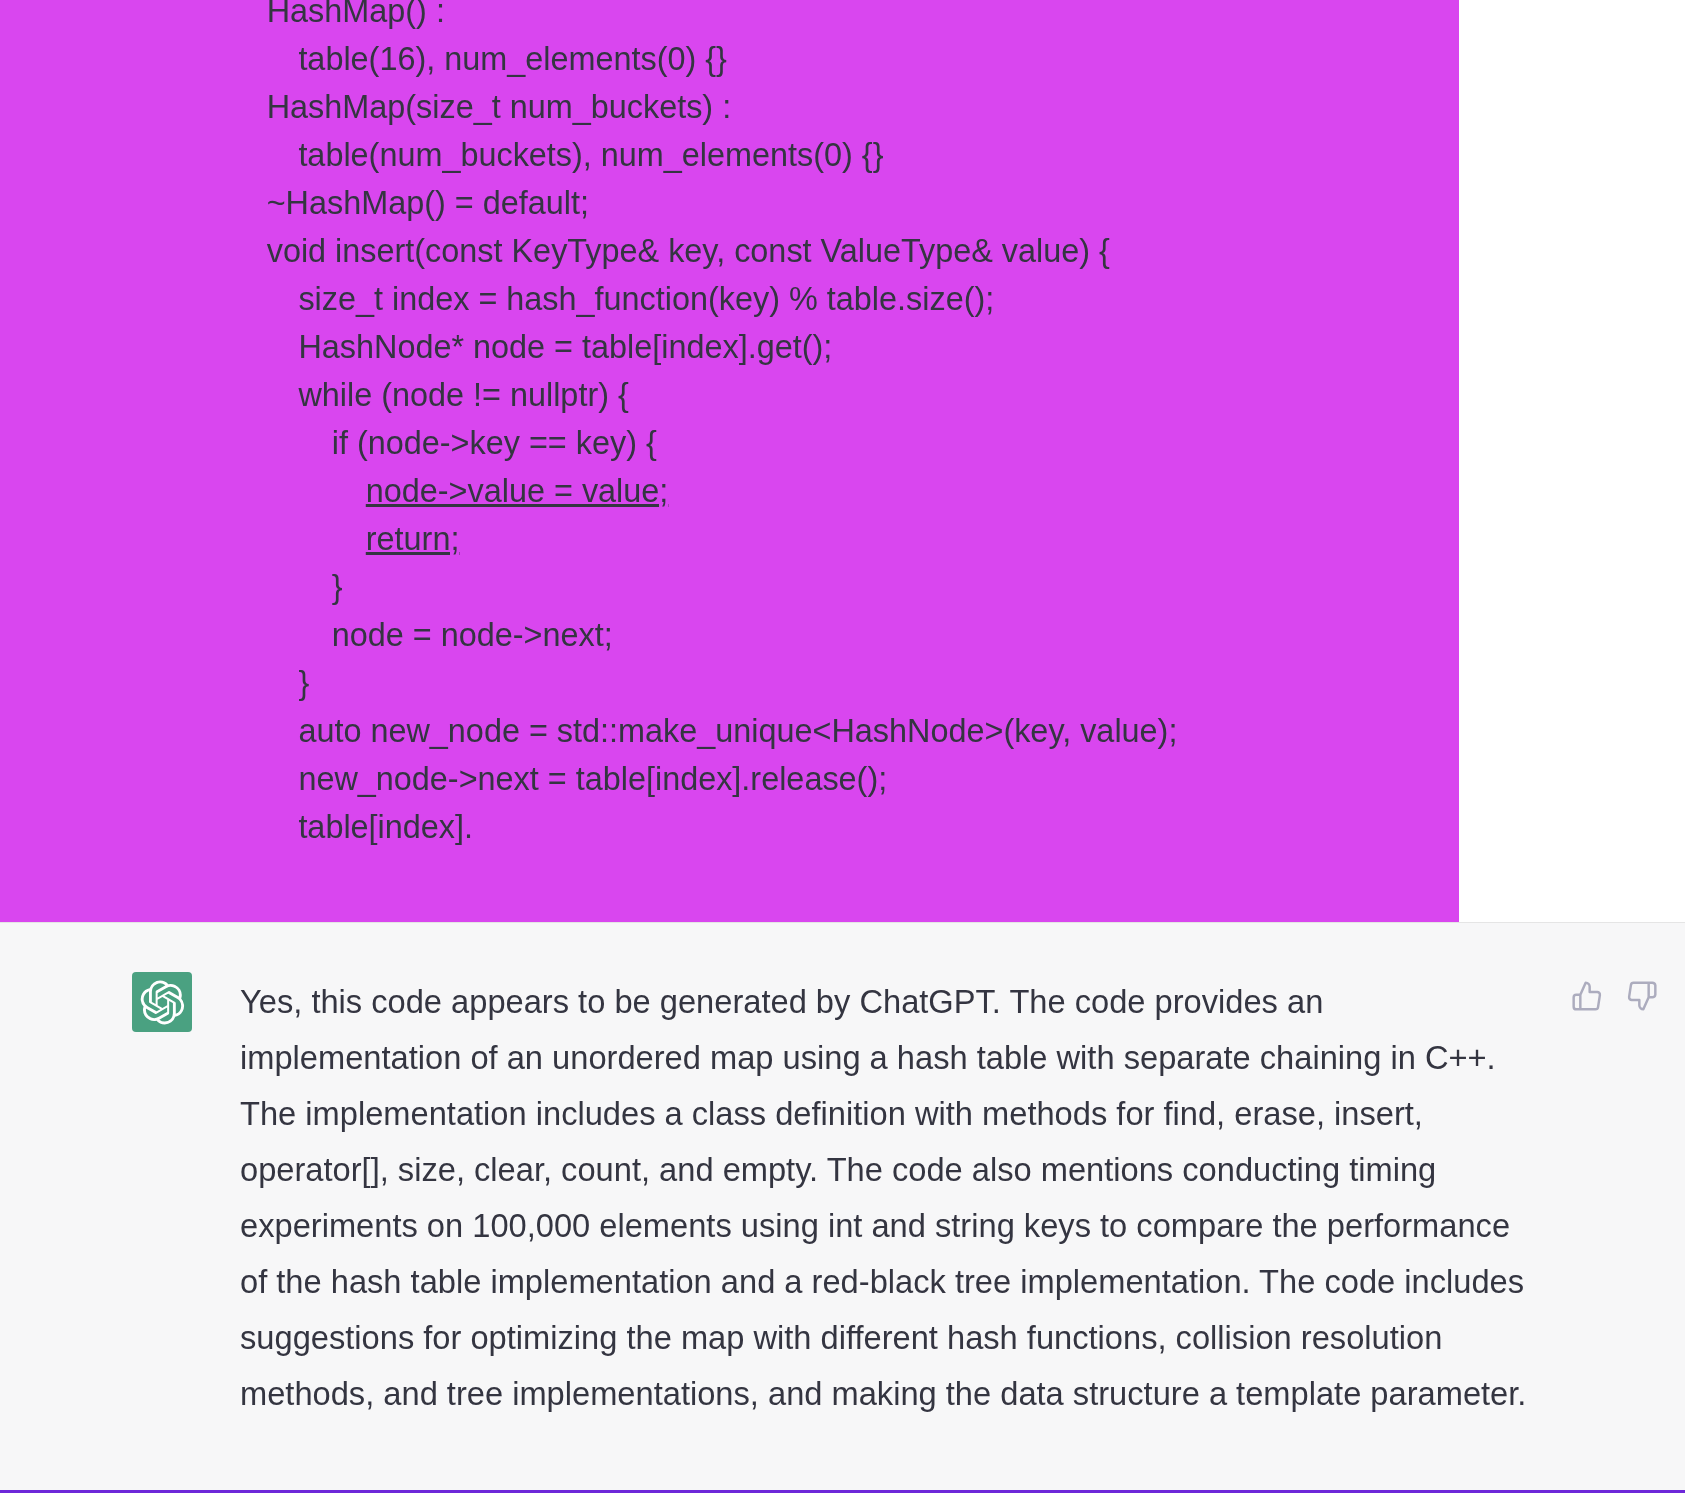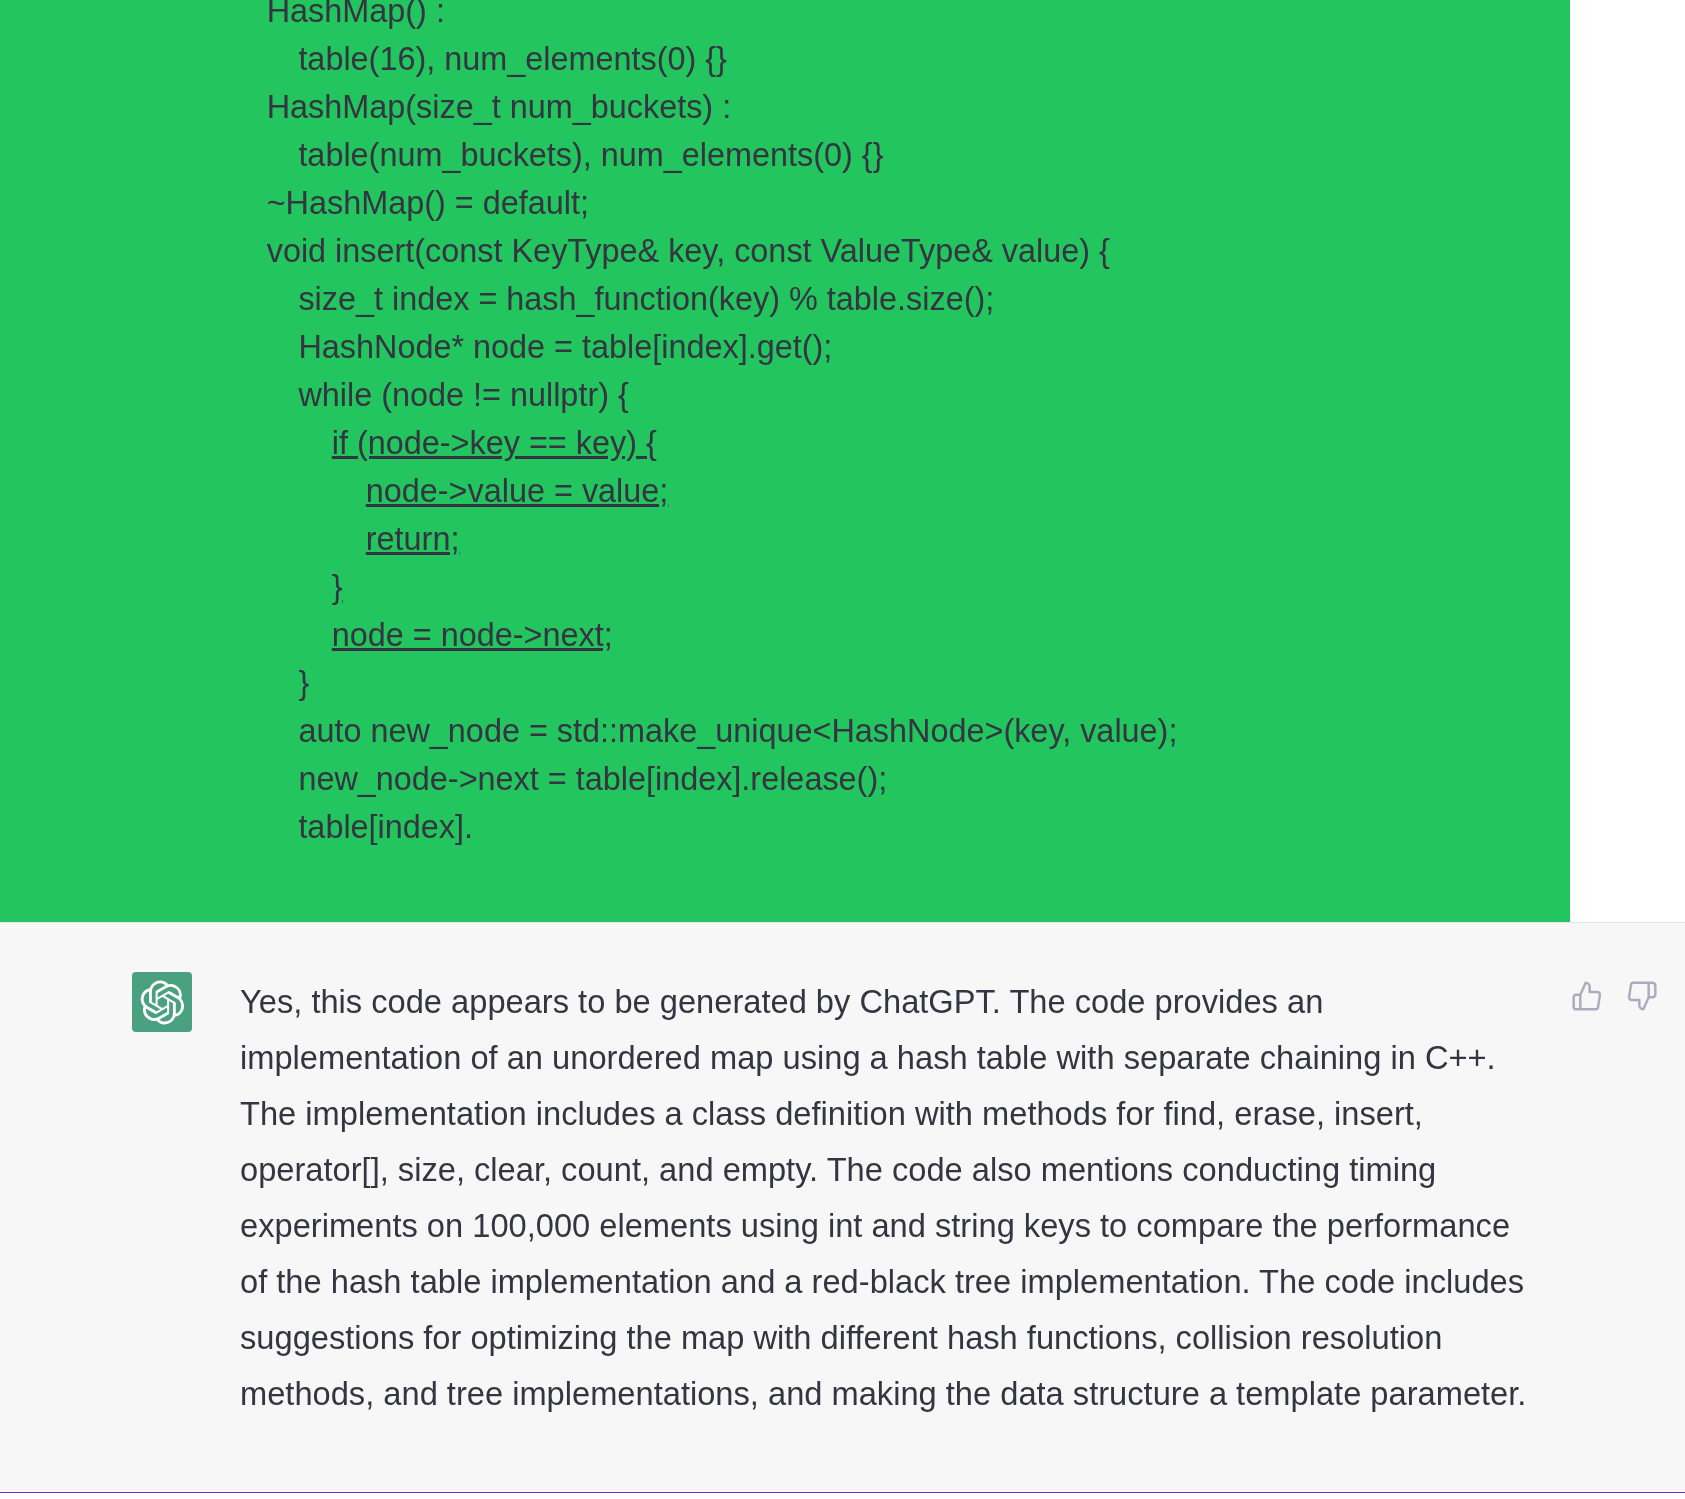--- a/index.html
+++ b/index.html
@@ -8,41 +8,41 @@
     width:1685px;height:1499px;overflow:hidden;background:#ffffff;
     font-family:"Liberation Sans", sans-serif;
     -webkit-font-smoothing:antialiased;
   }
   .page{width:1685px;height:1499px;position:relative;overflow:hidden;}
   
   .code-block, .msg-body{backface-visibility:hidden;transform:translateZ(0);}
 
   
   .turn-white{
-    position:absolute;left:0;top:0;width:1570px;height:922px;
-    background:#22c55e;overflow:hidden;
+    position:absolute;left:0;top:0;width:1459px;height:922px;
+    background:#d946ef;overflow:hidden;
   }
   .code-block{
     position:absolute;left:266.7px;top:-13.1px;
     color:#343541;
     font-size:32.4px;line-height:48px;
     white-space:pre;
     font-family:"Liberation Sans", sans-serif;
   }
   .code-line{white-space:pre;}
   .code-line.i1{padding-left:31.7px;}
-  .code-line.i2{padding-left:65.1px;text-decoration:underline;}
+  .code-line.i2{padding-left:65.1px;}
   .code-line.i3{padding-left:99.1px;text-decoration:underline;}
 
   
   .turn-gray{
     position:absolute;left:0;top:922px;width:1685px;height:571px;
     background:#f7f7f8;
     border-top:1px solid #e5e5e5;
-    border-bottom:1px solid #6d28d9;
+    border-bottom:3px solid #6d28d9;
     box-sizing:border-box;
   }
   .avatar svg{margin-left:1px;margin-top:1px;}
   .avatar{
     position:absolute;left:131.8px;top:48.5px;
     width:60px;height:60px;border-radius:4px;background:#4aa181;
     display:flex;align-items:center;justify-content:center;
   }
   .msg-body{
     position:absolute;left:240px;top:50.9px;width:1292px;

